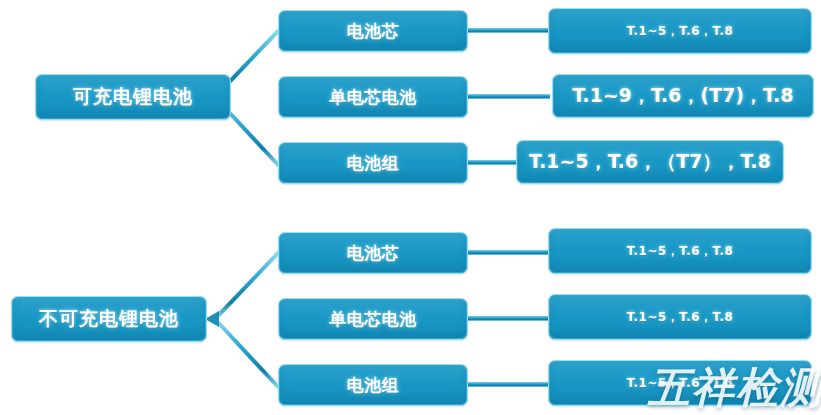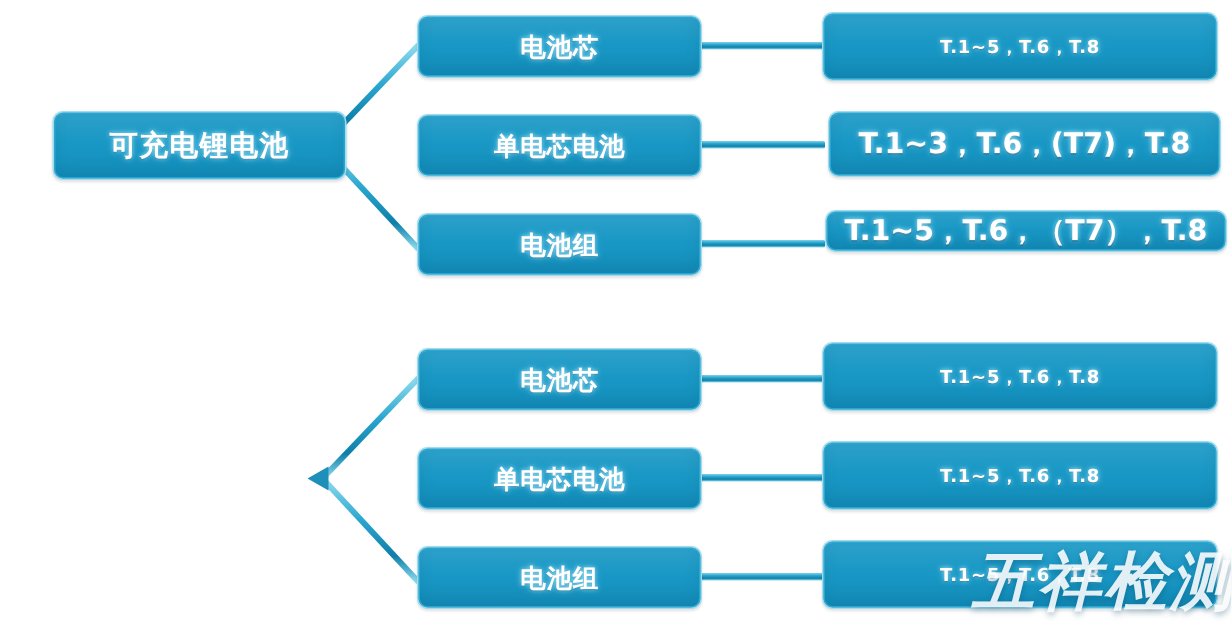--- a/index.html
+++ b/index.html
@@ -131,23 +131,24 @@
 
   <div class="node mid" style="left:278px; top:10px; width:190px; height:42px;">电池芯</div>
   <div class="node mid" style="left:278px; top:76px; width:190px; height:42px;">单电芯电池</div>
   <div class="node mid" style="left:278px; top:142px; width:190px; height:42px;">电池组</div>
 
   <div class="hline" style="left:466px; top:28px;  width:84px;"></div>
   <div class="hline" style="left:466px; top:94px;  width:84px;"></div>
   <div class="hline" style="left:466px; top:160px; width:84px;"></div>
 
   <div class="node leaf" style="left:548px; top:8px; width:264px; height:46px;">T.1~5，T.6，T.8</div>
-  <div class="node leaf wide" style="left:552px; top:74px; width:262px; height:44px;">T.1~3，T.6，(T7)，T.8</div>
-  <div class="node leaf wide" style="left:550px; top:140px; width:268px; height:28px;">T.1~5，T.6，（T7），T.8</div>
+  <div class="node leaf wide" style="left:552px; top:74px; width:262px; height:44px;">T.1~9，T.6，(T7)，T.8</div>
+  <div class="node leaf wide" style="left:516px; top:140px; width:268px; height:44px;">T.1~5，T.6，（T7），T.8</div>
 
+  <div class="node root" style="left:11px; top:296px; width:196px; height:46px;">不可充电锂电池</div>
 
   <svg class="fan" style="left:205px; top:230px; width:78px; height:182px;" viewBox="0 0 78 182">
     <line x1="74" y1="22" x2="10" y2="89"></line>
     <line x1="74" y1="89" x2="10" y2="89"></line>
     <line x1="74" y1="158" x2="10" y2="89"></line>
     <polygon points="0,89 14,81 14,97"></polygon>
   </svg>
 
   <div class="node mid" style="left:278px; top:232px; width:190px; height:42px;">电池芯</div>
   <div class="node mid" style="left:278px; top:298px; width:190px; height:42px;">单电芯电池</div>

